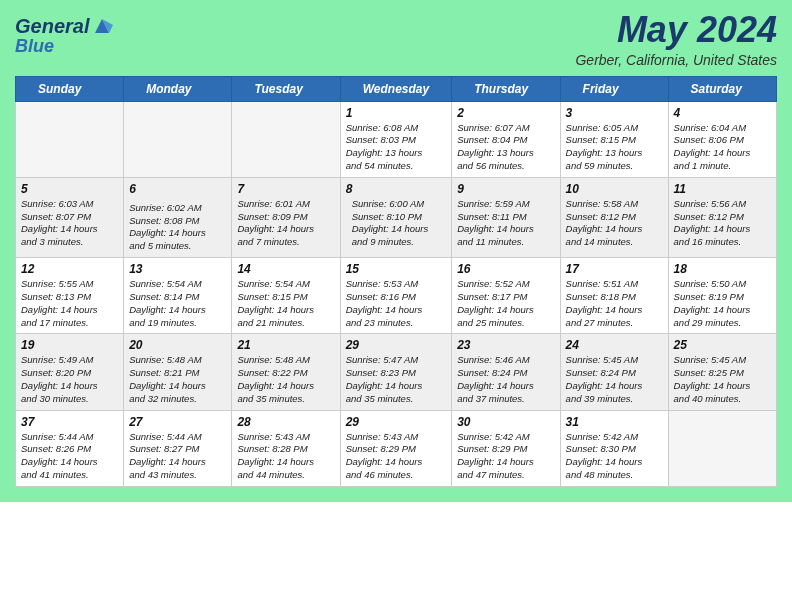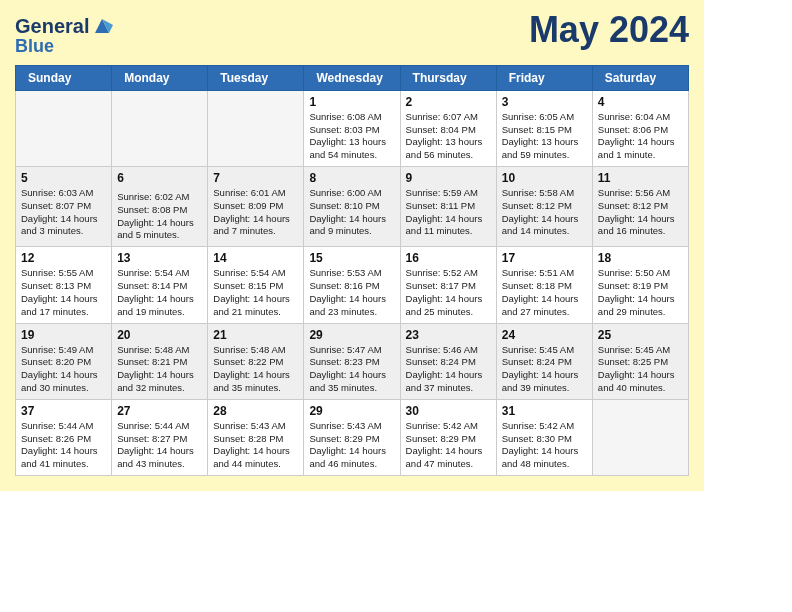--- a/index.html
+++ b/index.html
@@ -3,23 +3,24 @@
   <meta charset="utf-8">
   <style>
     * { box-sizing: border-box; margin: 0; padding: 0; }
     body {
       font-family: Arial, sans-serif;
       background: #fff;
       width: 792px;
       min-height: 612px;
     }
     .page {
-      width: 704px;
-      background: #fef9c3;
+      width: 792px;
+      background: #86efac;
       padding: 10px 15px 15px 15px;
+      font-style: italic;
     }
     .header {
       display: flex;
       justify-content: space-between;
       align-items: flex-start;
       margin-bottom: 8px;
     }
     .logo {
       display: flex;
       align-items: center;
@@ -53,21 +54,21 @@
     .calendar {
       width: 100%;
       border-collapse: collapse;
       border: 1px solid #ccc;
     }
     .calendar th {
       background: #2e6db4;
       color: #fff;
       font-size: 12px;
       font-weight: bold;
-      padding: 5px 12px;
+      padding: 5px 22px;
       border: 1px solid #2060a0;
       text-align: left;
     }
     .calendar td {
       width: calc(100%/7);
       vertical-align: top;
       border: 1px solid #ccc;
       padding: 4px 5px;
       min-height: 80px;
       font-size: 10px;
@@ -104,20 +105,21 @@
           <svg class="logo-icon" viewBox="0 0 22 22" xmlns="http://www.w3.org/2000/svg">
             <polygon points="4,18 11,4 18,18" fill="#2e6db4"></polygon>
             <polygon points="11,4 18,18 22,10" fill="#4a9ad4"></polygon>
           </svg>
         </div>
         <div class="logo-text" style="color:#2e6db4;font-size:18px;">Blue</div>
       </div>
     </div>
     <div class="title-block">
       <div class="main-title">May 2024</div>
+      <div class="subtitle">Gerber, California, United States</div>
     </div>
   </div>
 
   <table class="calendar">
     <thead>
       <tr>
       <th>Sunday</th>
           <th>Monday</th>
           <th>Tuesday</th>
           <th>Wednesday</th>
@@ -177,21 +179,21 @@
           </td>
           <td>
             <div class="day-num">7</div>
             <div class="day-info" style="white-space: pre-line;">Sunrise: 6:01 AM
 Sunset: 8:09 PM
 Daylight: 14 hours
 and 7 minutes.</div>
           </td>
           <td>
             <div class="day-num">8</div>
-            <div class="day-info" style="white-space: pre-line;">Sunrise: 6:00 AM
+            <div class="day-info" style="white-space: pre-line; margin-left: 6px;">Sunrise: 6:00 AM
 Sunset: 8:10 PM
 Daylight: 14 hours
 and 9 minutes.</div>
           </td>
           <td>
             <div class="day-num">9</div>
             <div class="day-info" style="white-space: pre-line;">Sunrise: 5:59 AM
 Sunset: 8:11 PM
 Daylight: 14 hours
 and 11 minutes.</div>

